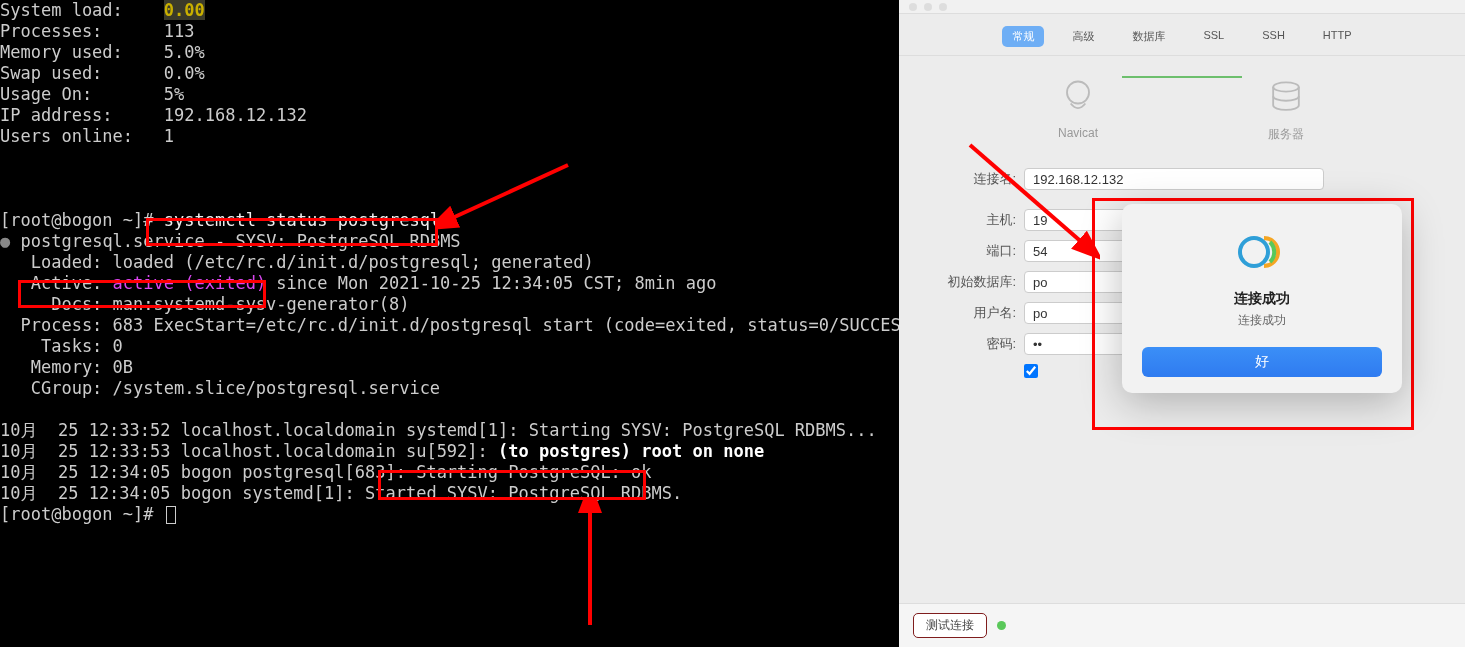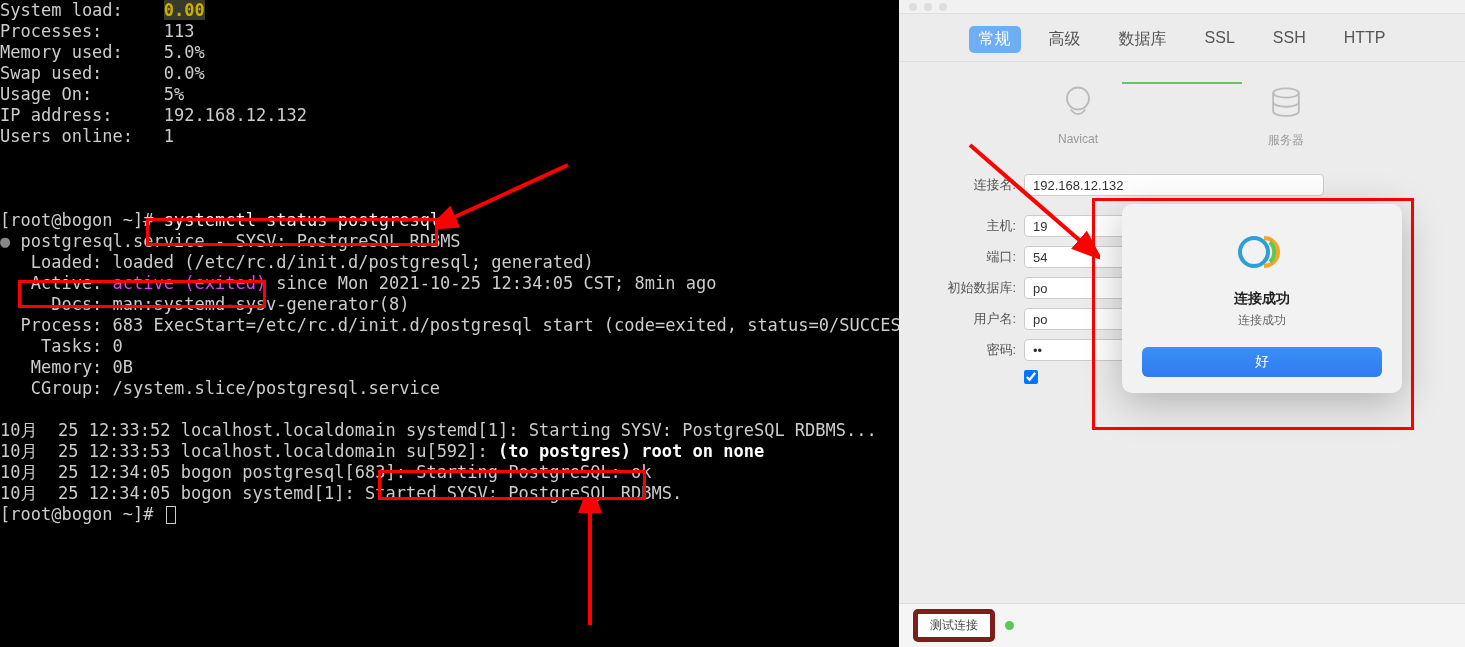--- a/index.html
+++ b/index.html
@@ -74,21 +74,21 @@
 .traffic { position: absolute; left: 10px; top: 3px; display: flex; gap: 7px; }
 .traffic span { width: 8px; height: 8px; border-radius: 50%; background: #ddd; display: inline-block; }
 
 .nav-tabs {
   display: flex;
   justify-content: center;
   gap: 18px;
   padding: 12px 0 8px 0;
   background: #ececec;
   border-bottom: 1px solid #ddd;
-  font-size: 16px;
+  font-size: 11px;
 }
 .nav-tab {
   padding: 3px 10px;
   border-radius: 5px;
   color: #555;
   cursor: pointer;
 }
 .nav-tab.active { background: #6eaef5; color: #fff; }
 
 .nav-body {
@@ -140,21 +140,21 @@
   height: 44px;
   background: #f5f5f5;
   border-top: 1px solid #ddd;
   display: flex;
   align-items: center;
   padding: 0 14px;
   gap: 10px;
 }
 .test-btn {
   background: #fff;
-  border: 5px solid #7f1d1d;
+  border: 1px solid #7f1d1d;
   border-radius: 5px;
   padding: 3px 12px;
   font-size: 12px;
   color: #444;
   cursor: pointer;
 }
 .status-dot { width: 9px; height: 9px; border-radius: 50%; background: #5ac85a; }
 
 
 .popup {

